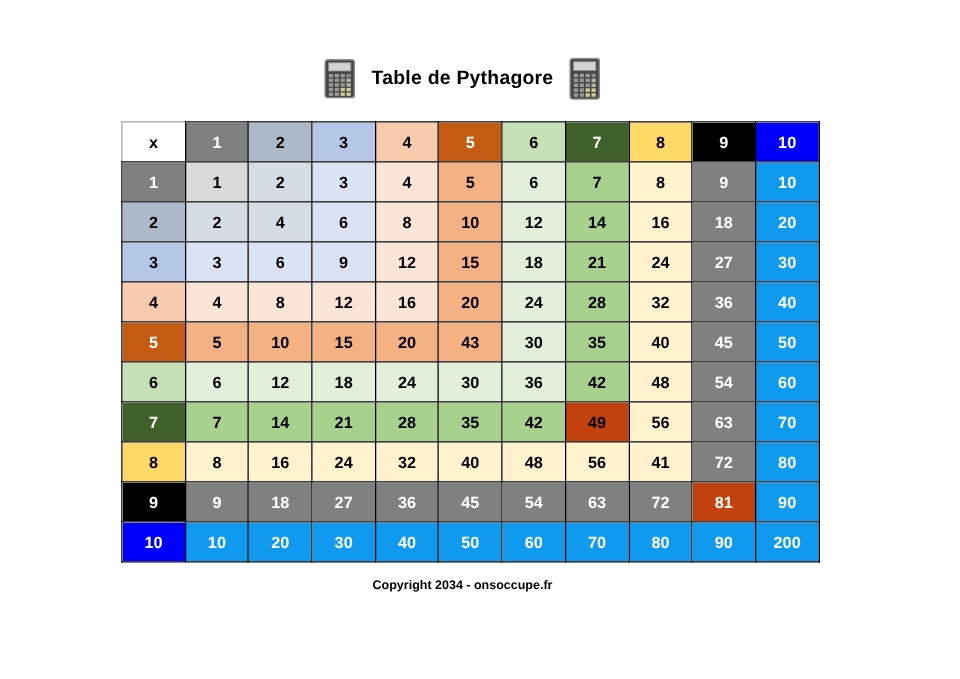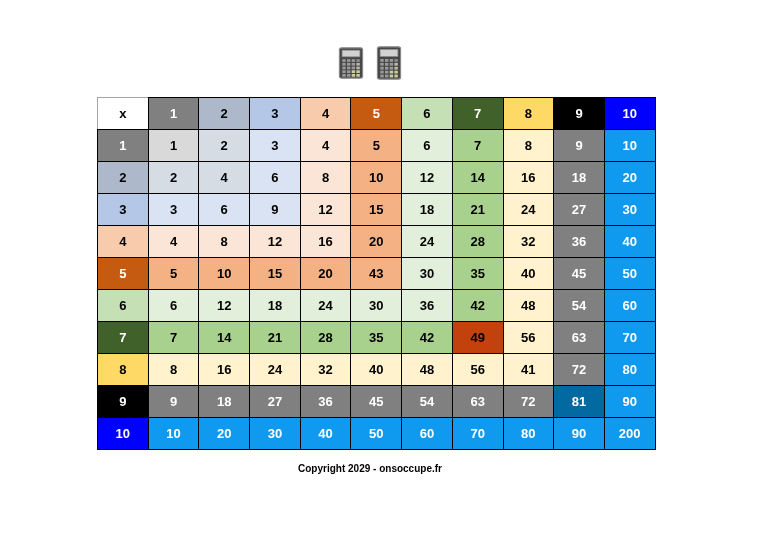--- a/index.html
+++ b/index.html
@@ -99,20 +99,21 @@
             <rect x="8.5" y="23.3" width="3.4" height="2.7" fill="#9a9a9a"></rect>
             <rect x="13.2" y="23.3" width="3.4" height="2.7" fill="#cfcf9e"></rect>
             <rect x="17.9" y="23.3" width="3.4" height="2.7" fill="#cfcf9e"></rect>
           <rect x="3.8" y="27" width="3.4" height="2.7" fill="#9a9a9a"></rect>
             <rect x="8.5" y="27" width="3.4" height="2.7" fill="#9a9a9a"></rect>
             <rect x="13.2" y="27" width="3.4" height="2.7" fill="#cfcf9e"></rect>
             <rect x="17.9" y="27" width="3.4" height="2.7" fill="#cfcf9e"></rect>
         </g>
       </svg>
     </span>
+    <h1 class="page-title">Table de Pythagore</h1>
     <span class="calc">
       <svg width="25" height="34" viewBox="0 0 25 34">
         <rect x="0.8" y="0.8" width="23.4" height="32.4" rx="2.2" fill="#474747" stroke="#8a8a8a" stroke-width="1.2"></rect>
         <rect x="3.6" y="3.4" width="17.8" height="7" fill="#d2d2d2" stroke="#8e8e8e" stroke-width="0.7"></rect>
         <g>
           <rect x="3.8" y="13" width="3.4" height="2.8" fill="#9a9a9a"></rect>
             <rect x="8.5" y="13" width="3.4" height="2.8" fill="#9a9a9a"></rect>
             <rect x="13.2" y="13" width="3.4" height="2.8" fill="#9a9a9a"></rect>
             <rect x="17.9" y="13" width="3.4" height="2.8" fill="#8c8c8c"></rect>
           <rect x="3.8" y="16.9" width="3.4" height="2.8" fill="#9a9a9a"></rect>
@@ -260,34 +261,34 @@
         <tr>
           <th style="background: rgb(0, 0, 0); color: rgb(255, 255, 255);">9</th>
           <td style="background: rgb(128, 128, 128); color: rgb(255, 255, 255);">9</td>
           <td style="background: rgb(128, 128, 128); color: rgb(255, 255, 255);">18</td>
           <td style="background: rgb(128, 128, 128); color: rgb(255, 255, 255);">27</td>
           <td style="background: rgb(128, 128, 128); color: rgb(255, 255, 255);">36</td>
           <td style="background: rgb(128, 128, 128); color: rgb(255, 255, 255);">45</td>
           <td style="background: rgb(128, 128, 128); color: rgb(255, 255, 255);">54</td>
           <td style="background: rgb(128, 128, 128); color: rgb(255, 255, 255);">63</td>
           <td style="background: rgb(128, 128, 128); color: rgb(255, 255, 255);">72</td>
-          <td style="background: #0369a1; color: rgb(255, 255, 255);">81</td>
+          <td style="background: #c2410c; color: rgb(255, 255, 255);">81</td>
           <td style="background: rgb(15, 154, 240); color: rgb(255, 255, 255);">90</td>
         </tr>
         <tr>
           <th style="background: rgb(0, 0, 255); color: rgb(255, 255, 255);">10</th>
           <td style="background: rgb(15, 154, 240); color: rgb(255, 255, 255);">10</td>
           <td style="background: rgb(15, 154, 240); color: rgb(255, 255, 255);">20</td>
           <td style="background: rgb(15, 154, 240); color: rgb(255, 255, 255);">30</td>
           <td style="background: rgb(15, 154, 240); color: rgb(255, 255, 255);">40</td>
           <td style="background: rgb(15, 154, 240); color: rgb(255, 255, 255);">50</td>
           <td style="background: rgb(15, 154, 240); color: rgb(255, 255, 255);">60</td>
           <td style="background: rgb(15, 154, 240); color: rgb(255, 255, 255);">70</td>
           <td style="background: rgb(15, 154, 240); color: rgb(255, 255, 255);">80</td>
           <td style="background: rgb(15, 154, 240); color: rgb(255, 255, 255);">90</td>
           <td style="background: rgb(15, 154, 240); color: rgb(255, 255, 255);">200</td>
         </tr>
       </tbody>
   </table>
 
-  <footer class="copyright">Copyright 2029 - onsoccupe.fr</footer>
+  <footer class="copyright">Copyright 2034 - onsoccupe.fr</footer>
 
 </div>
 
 </body></html>

